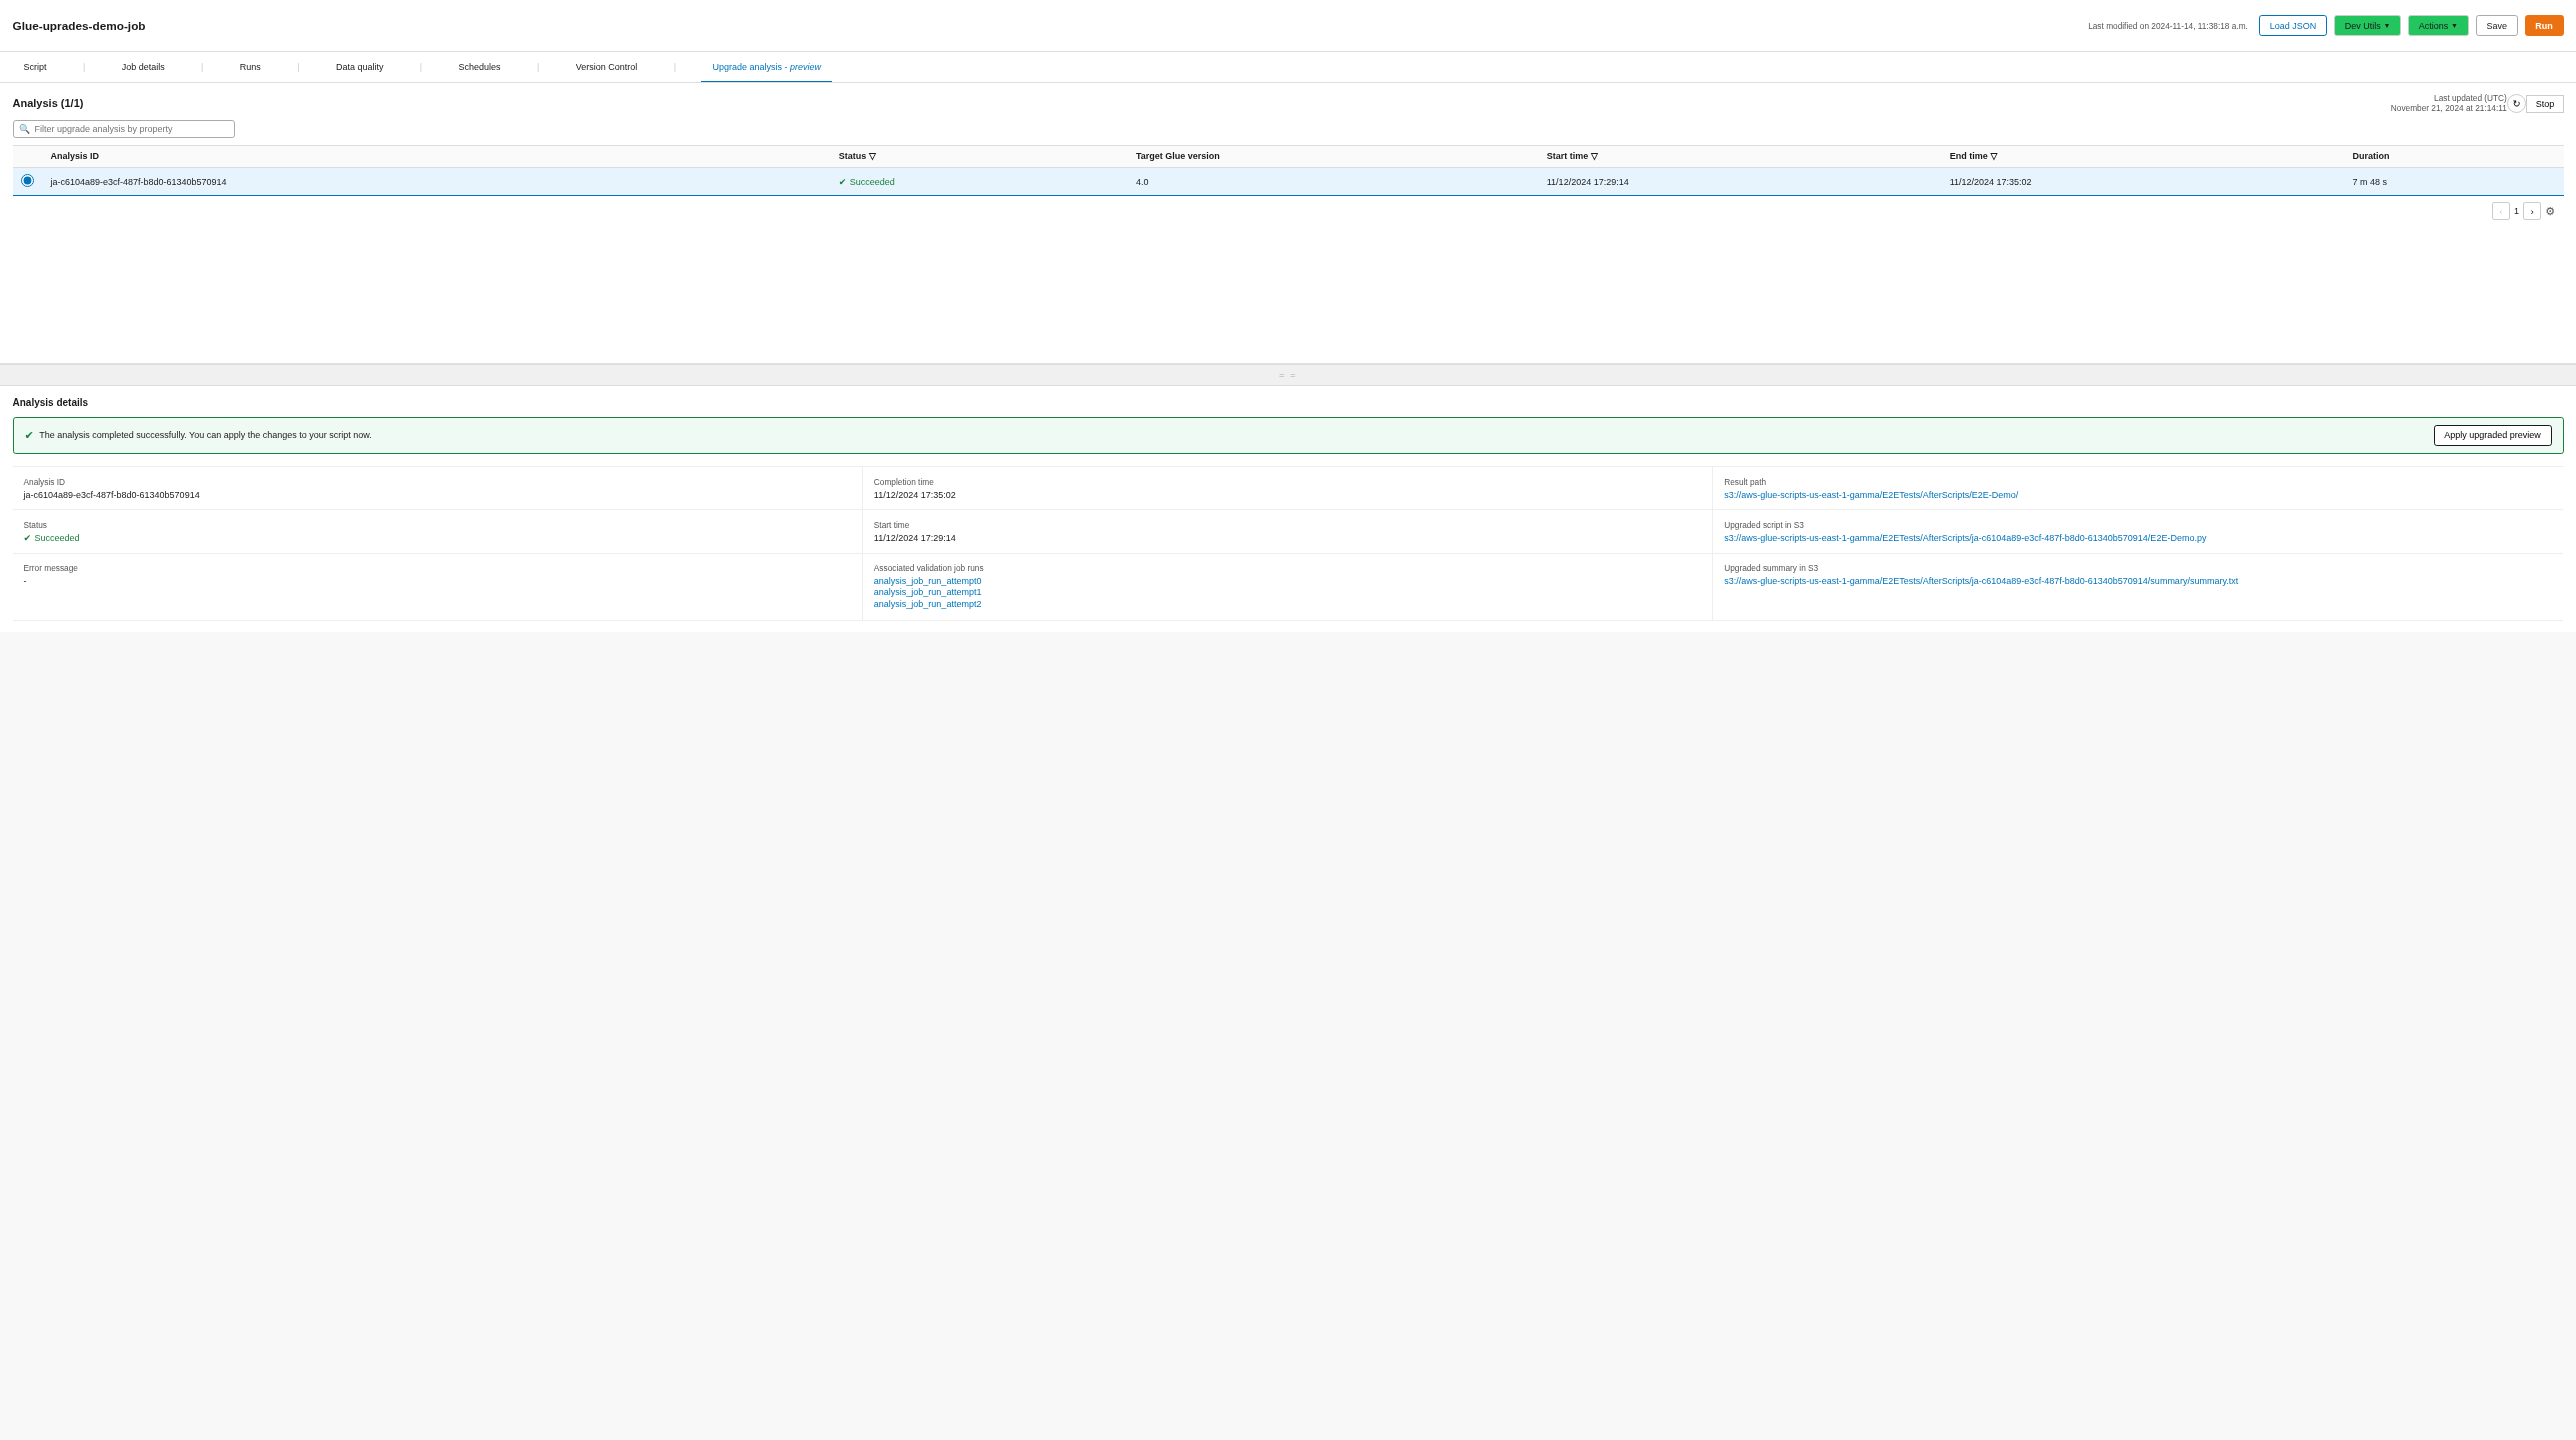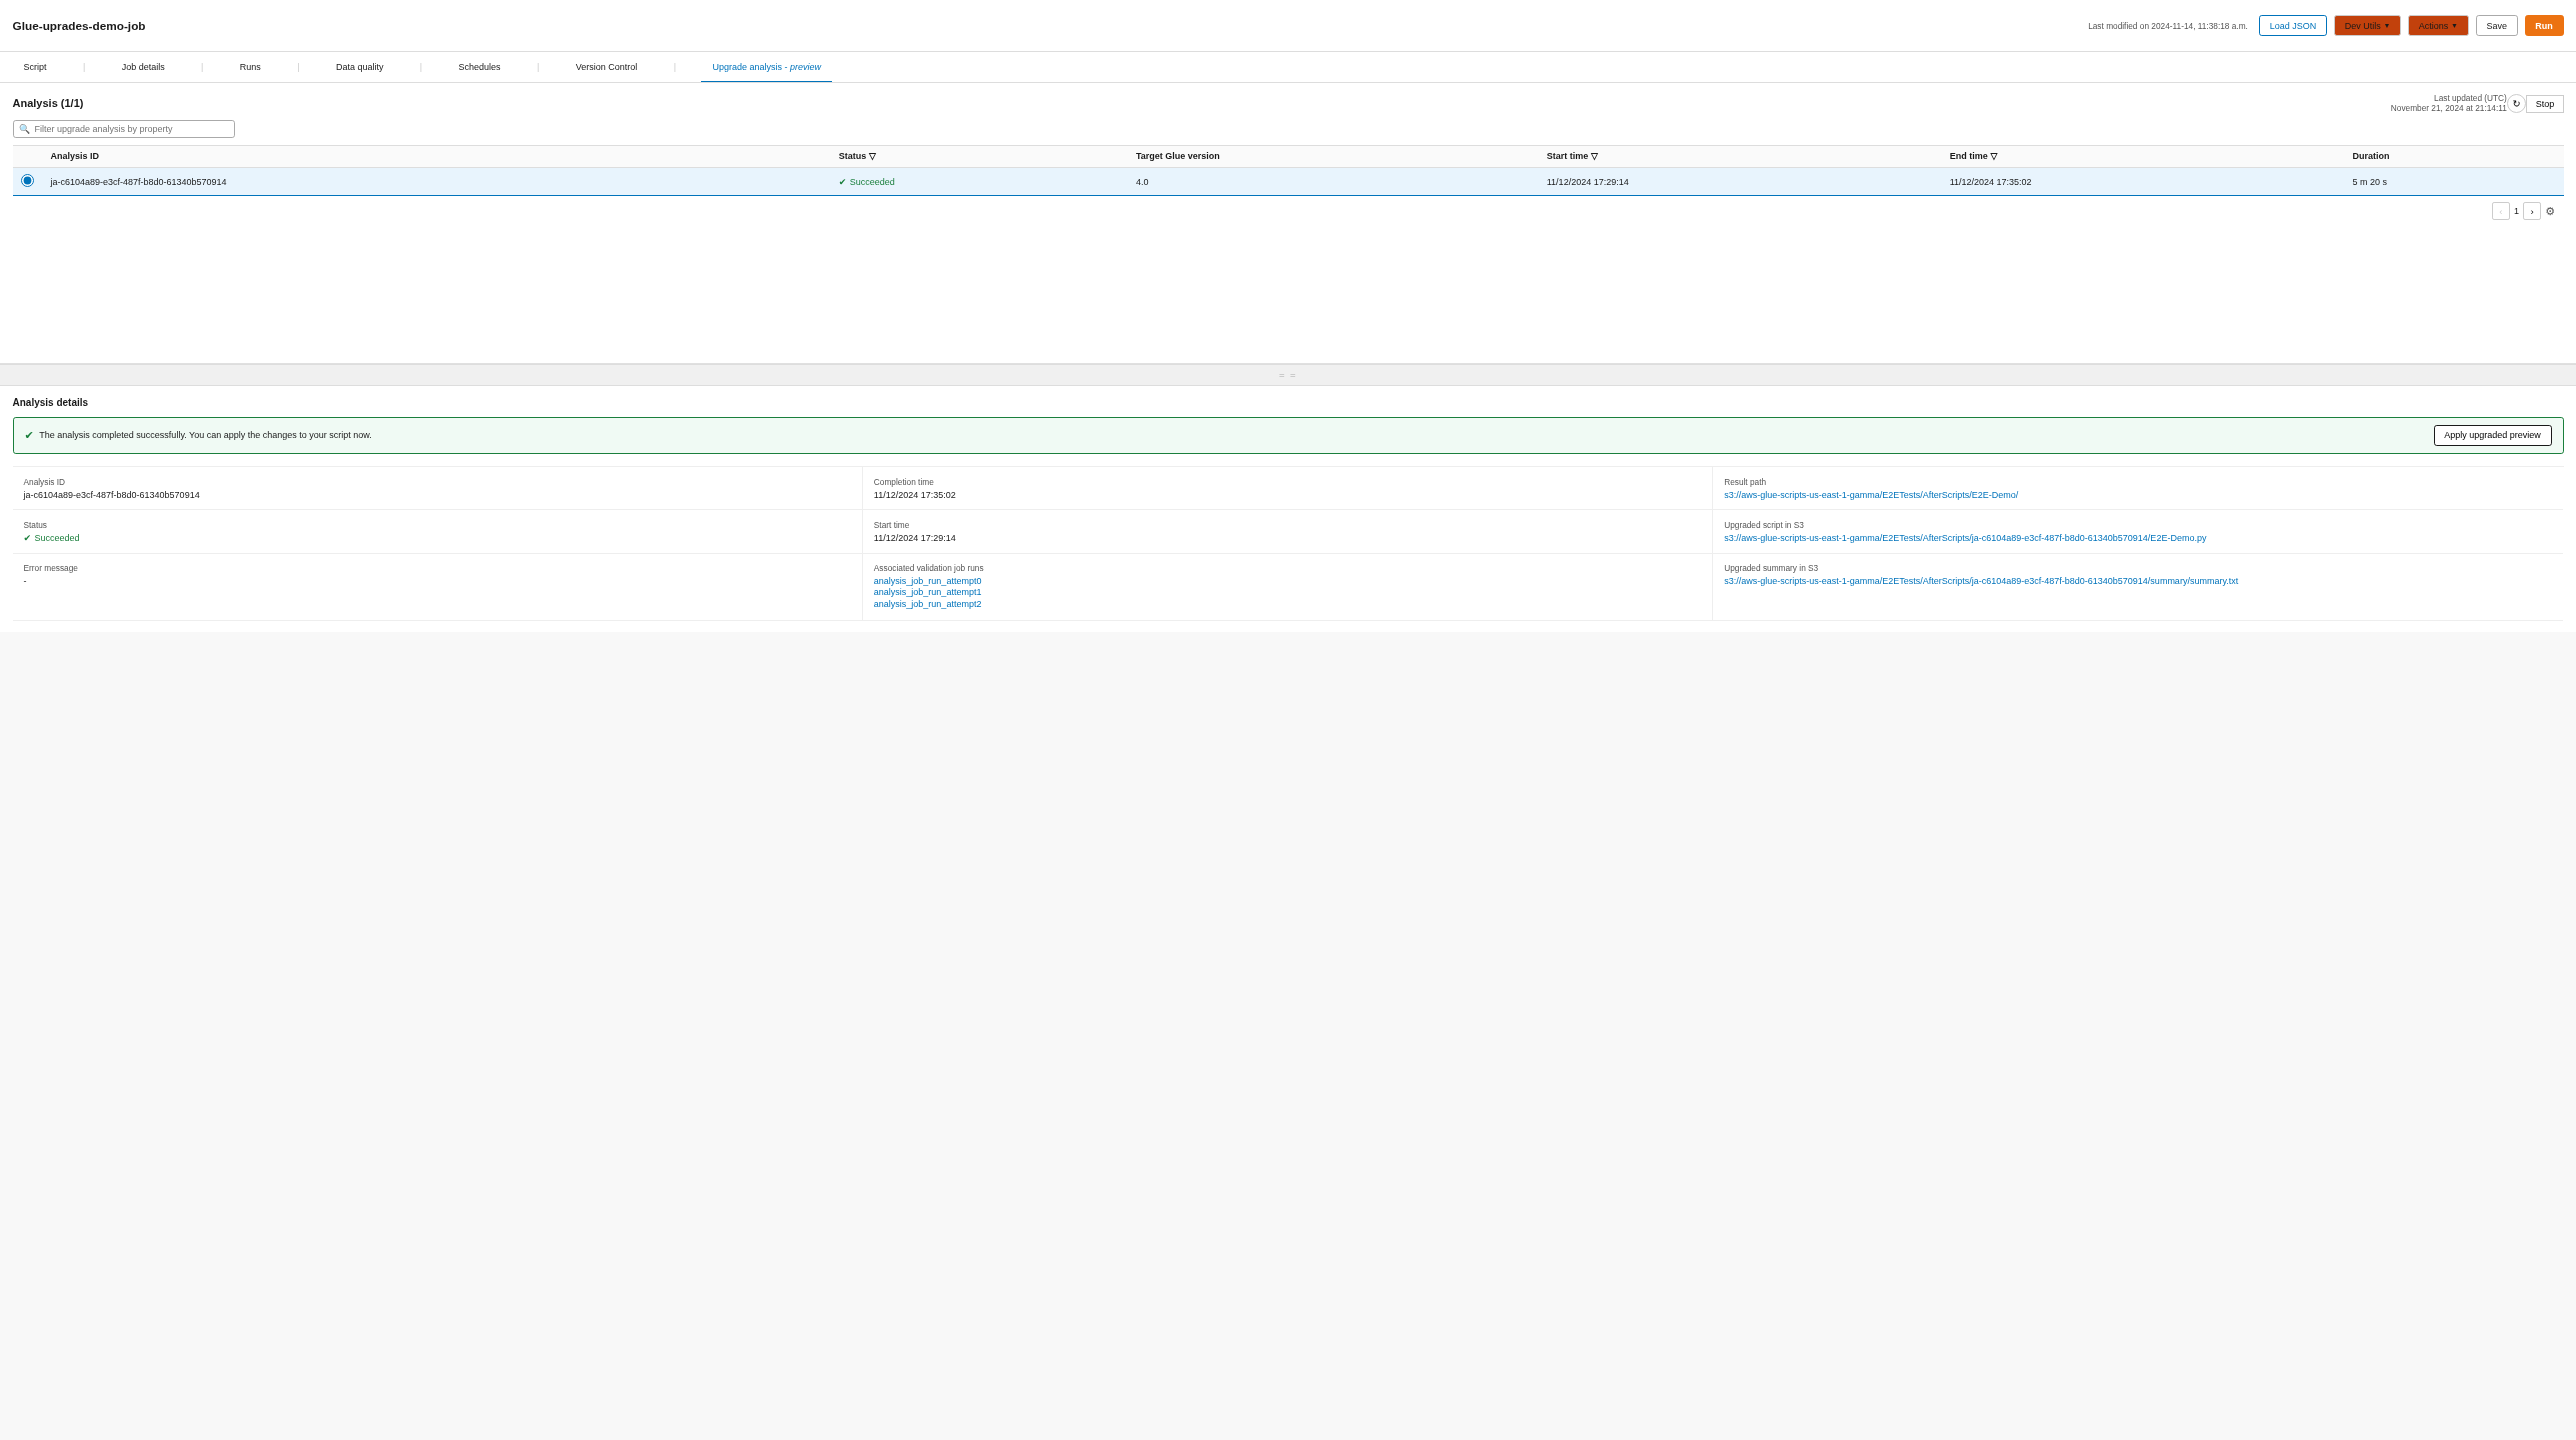--- a/index.html
+++ b/index.html
@@ -7,21 +7,21 @@
 
     
     .top-header {
       display: flex; align-items: center; justify-content: space-between;
       padding: 7px 12.5px; background: #fff; border-bottom: 0.7px solid #ddd;
       height: 52px;
     }
     .job-title { font-size: 11.8px; font-weight: 700; color: #1a1a1a; }
     .header-right { display: flex; align-items: center; gap: 7px; }
     .last-modified { font-size: 8.3px; color: #555; margin-right: 4.2px; }
-    .btn { border-radius: 2.8px; padding: 4.2px 9.7px; font-size: 9px; cursor: pointer; border: 0.7px solid #ccc; background: #c2410c; color: #1a1a1a; display: flex; align-items: center; gap: 2.8px; }
+    .btn { border-radius: 2.8px; padding: 4.2px 9.7px; font-size: 9px; cursor: pointer; border: 0.7px solid #ccc; background: #22c55e; color: #1a1a1a; display: flex; align-items: center; gap: 2.8px; }
     .btn-primary { background: #fff; border: 0.7px solid #0073bb; color: #0073bb; }
     .btn-run { background: #ec7211; border: 0.7px solid #ec7211; color: #fff; font-weight: 600; }
     .btn-save { background: #fff; border: 0.7px solid #aaa; color: #1a1a1a; }
     .chevron { font-size: 7px; }
 
     
     .nav-tabs { display: flex; align-items: center; background: #fff; border-bottom: 0.7px solid #ddd; padding: 0 12.5px; gap: 24px; }
     .nav-tab { padding: 9.7px 11px; cursor: pointer; font-size: 9px; color: #1a1a1a; border-bottom: 1.4px solid transparent; white-space: nowrap; }
     .nav-tab.active { color: #0073bb; border-bottom: 1.4px solid #0073bb; font-weight: 500; }
     .nav-tab-sep { color: #ccc; padding: 0 1.4px; }
@@ -191,21 +191,21 @@
           <td>ja-c6104a89-e3cf-487f-b8d0-61340b570914</td>
           <td>
             <span class="succeeded-badge">
               <span class="check-circle">✔</span>
               <span>Succeeded</span>
             </span>
           </td>
           <td>4.0</td>
           <td>11/12/2024 17:29:14</td>
           <td>11/12/2024 17:35:02</td>
-          <td>5 m 20 s</td>
+          <td>7 m 48 s</td>
         </tr>
       </tbody>
     </table>
 
     <div class="pagination-row">
       <button class="pagination-btn" disabled="">‹</button>
       <span>1</span>
       <button class="pagination-btn">›</button>
       <span class="settings-icon">⚙</span>
     </div>

